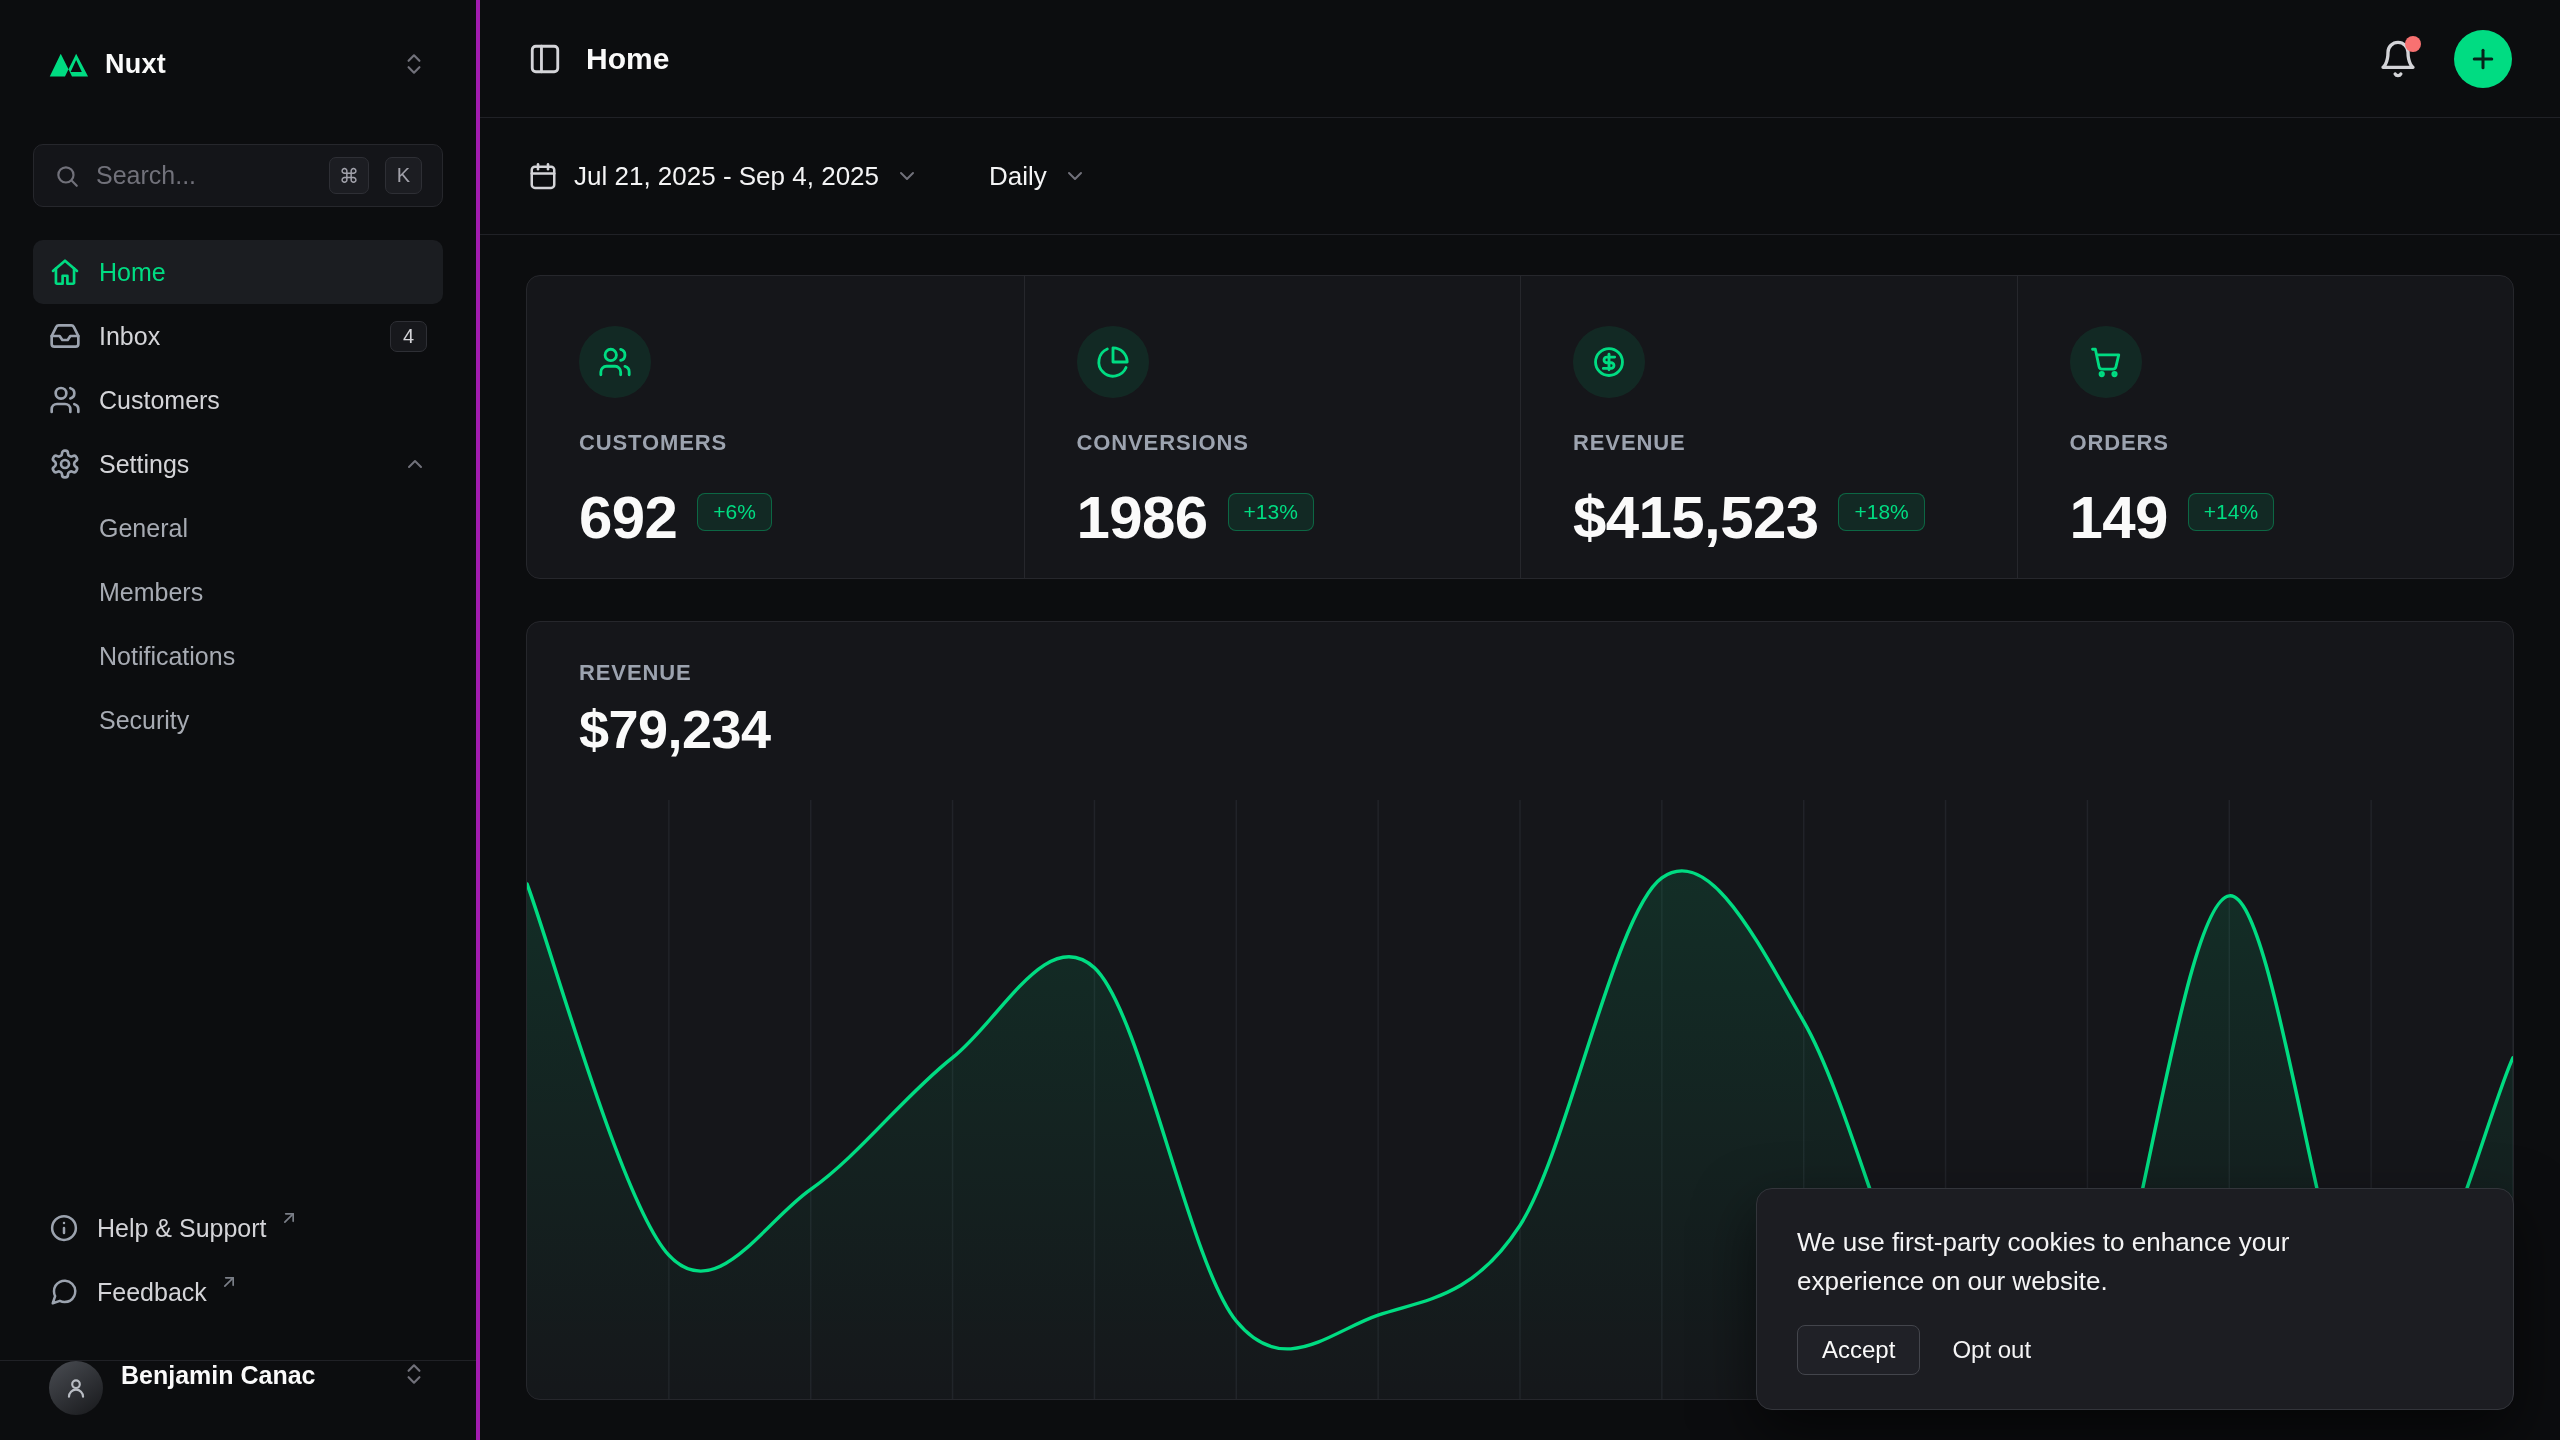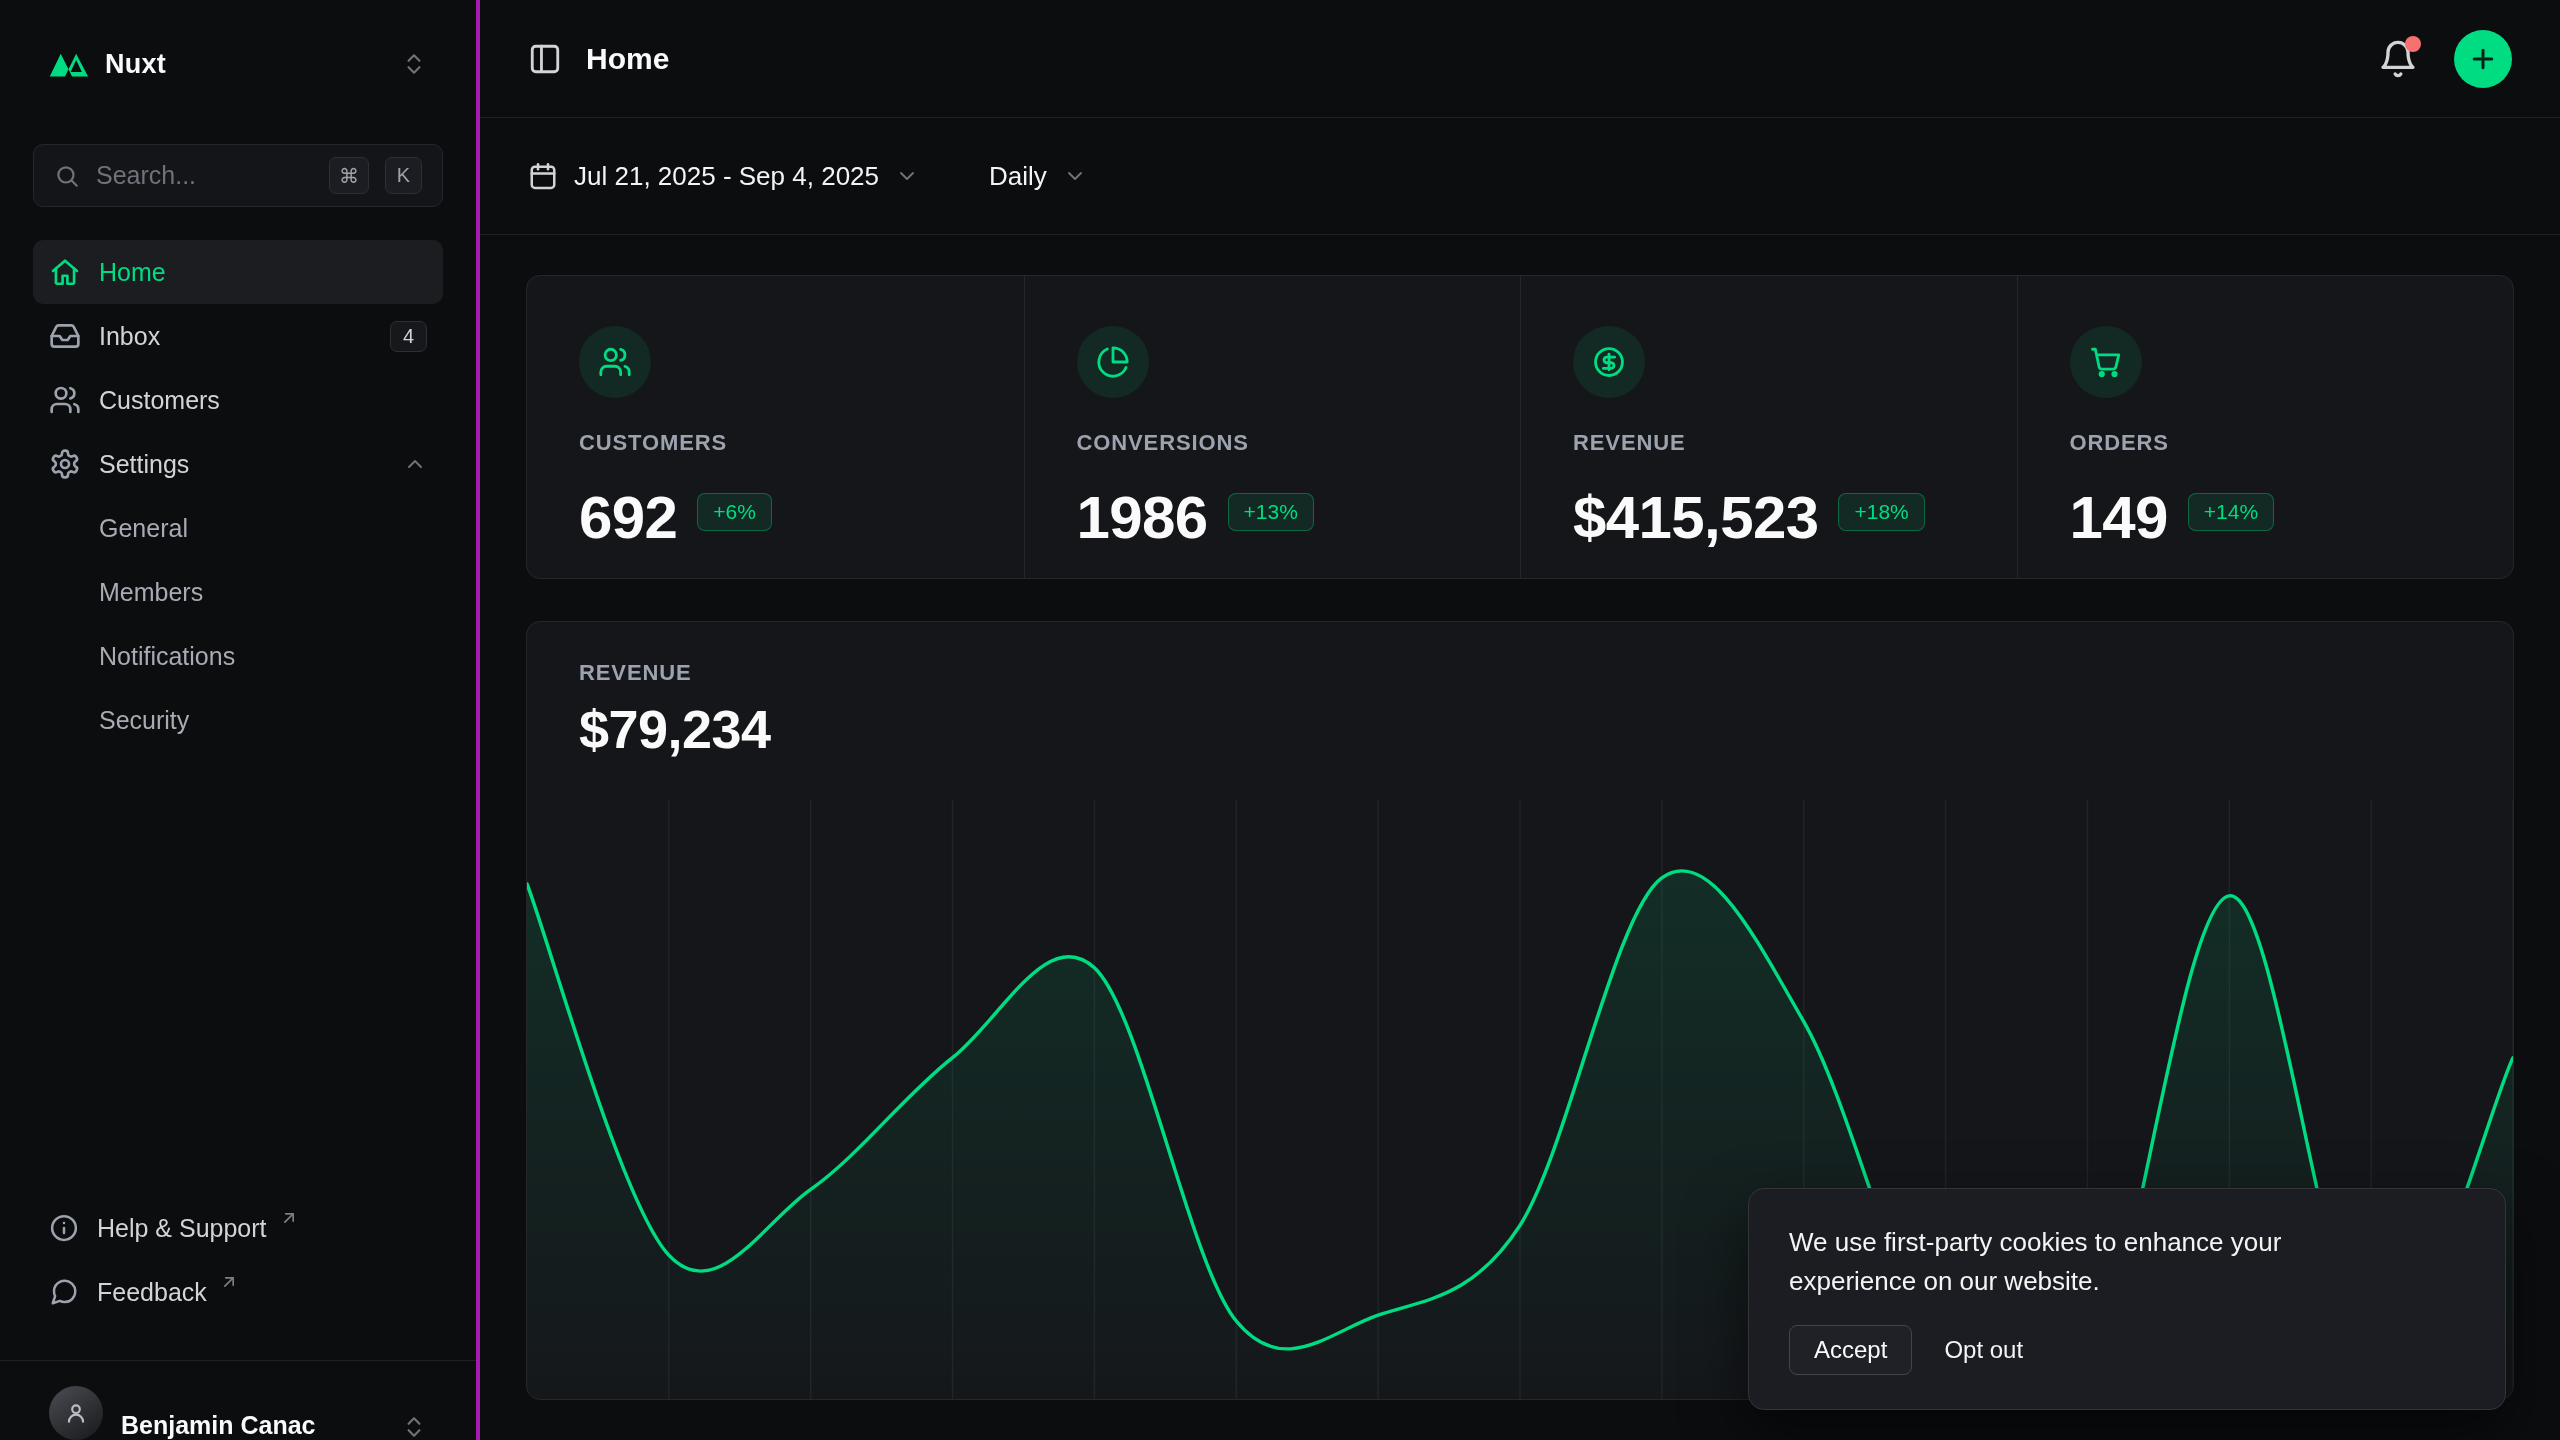--- a/index.html
+++ b/index.html
@@ -30,21 +30,21 @@
   nav.side-nav { margin:33px 33px 0; display:flex; flex-direction:column; }
   .nav-item { height:64px; border-radius:10px; display:flex; align-items:center; gap:18px; padding:0 16px; font-size:25px; font-weight:500; color:#d4d4d8; cursor:pointer; }
   .nav-item .nico { color:#9ca3af; }
   .nav-item.active { background:#1b1d21; color:#00dc82; }
   .nav-item.active .nico { color:#00dc82; }
   .nav-item.sub { padding-left:66px; height:64px; color:#a7abb3; }
   .badge-chip { margin-left:auto; padding:3px 12px; background:#17181c; border:1px solid #2e2f35; border-radius:7px; font-size:20px; color:#d4d4d8; font-weight:500; }
   .flex-spacer { flex:1; }
   .sidebar-footer { margin:0 33px 36px; display:flex; flex-direction:column; }
   .ext-arrow { width:20px; height:20px; flex:none; color:#7b7f88; align-self:flex-start; margin-top:12px; margin-left:-6px; }
-  .user-row { border-top:1px solid #202126; height:80px; min-height:80px; display:flex; align-items:flex-end; gap:18px; padding:0 49px; cursor:pointer; }
+  .user-row { border-top:1px solid #202126; height:80px; min-height:80px; display:flex; align-items:flex-start; gap:18px; padding:0 49px; cursor:pointer; }
   .avatar { width:54px; height:54px; border-radius:50%; background:linear-gradient(145deg,#4a4d53,#17181b); display:flex; align-items:center; justify-content:center; color:#b9bdc4; flex:none; }
   .avatar .icon-26{width:26px;height:26px}
   .user-name { font-size:25px; font-weight:600; }
 
   
   .main { flex:1; min-width:0; display:flex; flex-direction:column; }
   .topbar { height:118px; min-height:118px; border-bottom:1px solid #202126; display:flex; align-items:center; padding:0 48px; gap:24px; }
   .page-title { font-size:30px; font-weight:700; }
   .topbar-right { margin-left:auto; display:flex; align-items:center; gap:36px; }
   .bell-wrap { position:relative; width:40px; height:40px; color:#d4d4d8; cursor:pointer; }
@@ -67,21 +67,21 @@
   .delta-badge { padding:6px 15px; border-radius:8px; background:rgba(0,220,130,0.10); border:1px solid rgba(0,220,130,0.35); color:#00dc82; font-size:21px; font-weight:500; }
 
   .revenue-card { flex:1; min-height:0; background:#15161a; border:1px solid #26272c; border-radius:14px; display:flex; flex-direction:column; overflow:hidden; }
   .revenue-head { padding:38px 52px 0; }
   .revenue-label { font-size:22px; font-weight:600; letter-spacing:.04em; color:#9ca3af; }
   .revenue-value { margin-top:12px; font-size:54px; font-weight:700; letter-spacing:-.01em; }
   .chart-wrap { flex:1; min-height:0; margin-top:40px; }
   .chart-wrap svg { width:100%; height:100%; display:block; }
 
   
-  .toast { position:fixed; right:54px; bottom:30px; width:758px; background:#1c1d22; border:1px solid #33353b; border-radius:16px; padding:34px 40px; box-shadow:0 24px 60px rgba(0,0,0,.55); }
+  .toast { position:fixed; right:46px; bottom:30px; width:758px; background:#1c1d22; border:1px solid #33353b; border-radius:16px; padding:34px 40px; box-shadow:0 24px 60px rgba(0,0,0,.55); }
   .toast-msg { font-size:26px; line-height:1.5; color:#f4f4f5; max-width:610px; }
   .toast-actions { margin-top:24px; display:flex; align-items:center; gap:18px; }
   .btn-accept { background:#202127; border:1px solid #43454c; border-radius:8px; padding:10px 24px; color:#fafafa; font-size:24px; font-weight:500; cursor:pointer; font-family:inherit; }
   .btn-optout { background:none; border:none; padding:10px 14px; color:#f4f4f5; font-size:24px; font-weight:500; cursor:pointer; font-family:inherit; }
 </style>
 </head>
 <body>
 
 <aside class="sidebar">
 

